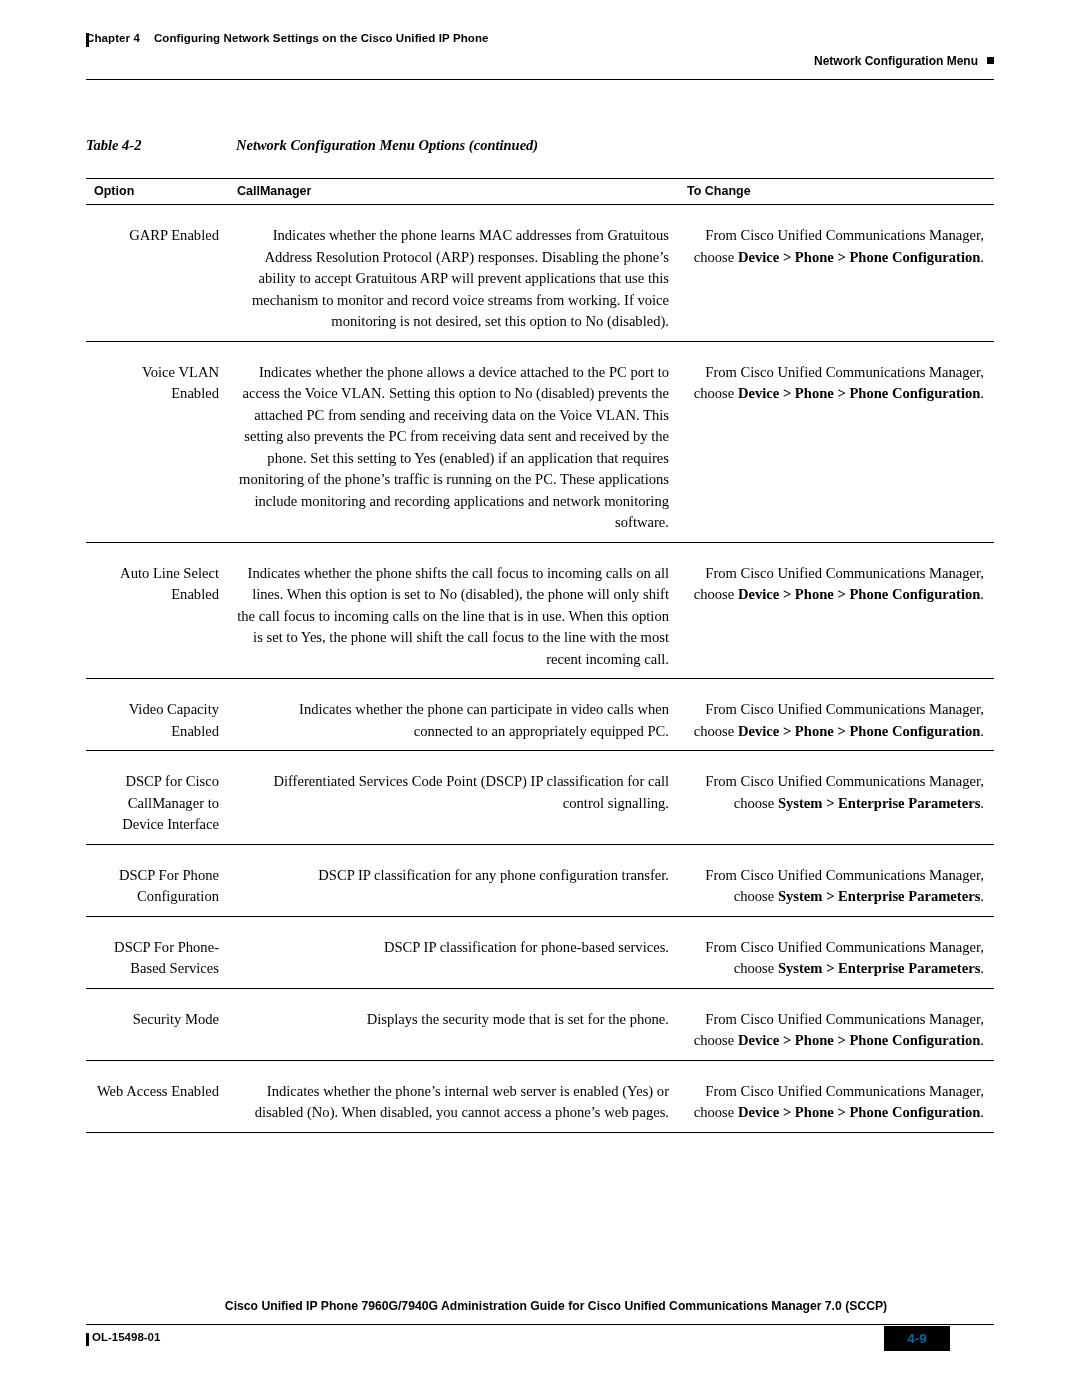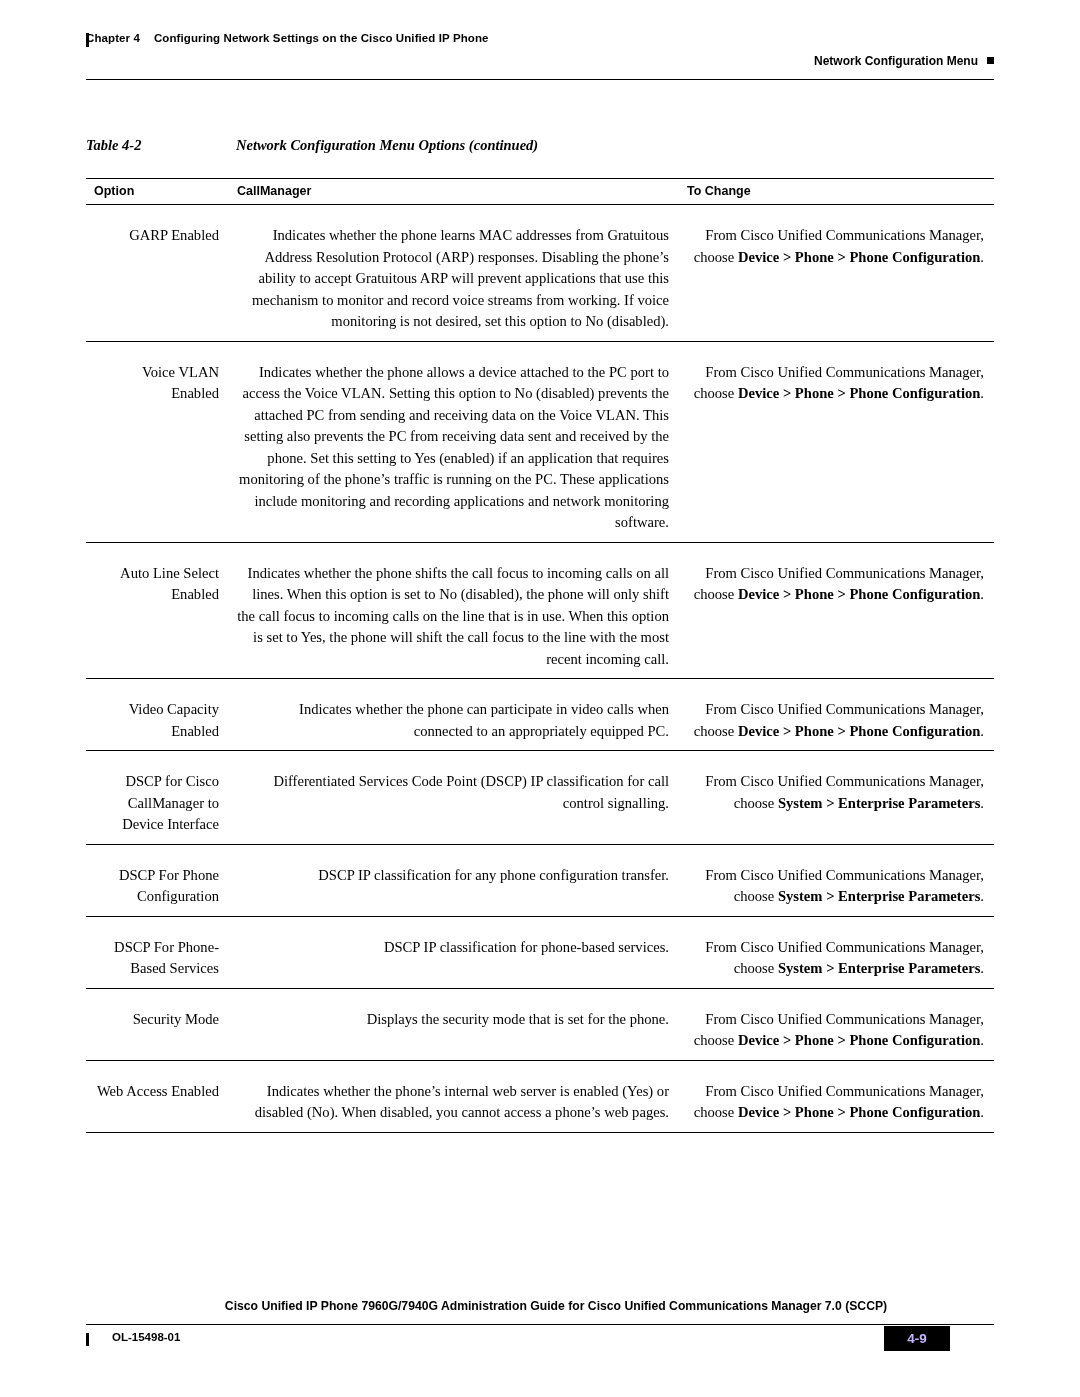--- a/index.html
+++ b/index.html
@@ -156,30 +156,30 @@
   }
   .footer-left .fbar {
     position: absolute;
     left: 0;
     top: 2px;
     width: 3px;
     height: 13px;
     background: #000;
   }
   .footer-left .ftext {
-    margin-left: 26px;
+    margin-left: 6px;
   }
   .page-num-box {
     position: absolute;
     right: 86px;
     top: 1326px;
     width: 66px;
     height: 25px;
     background: #000000;
-    color: #c4b5fd;
+    color: #0369a1;
     font-family: "Liberation Sans", sans-serif;
     font-weight: bold;
     font-size: 13.5px;
     display: flex;
     align-items: center;
     justify-content: center;
   }
 </style>
 </head>
 <body>

